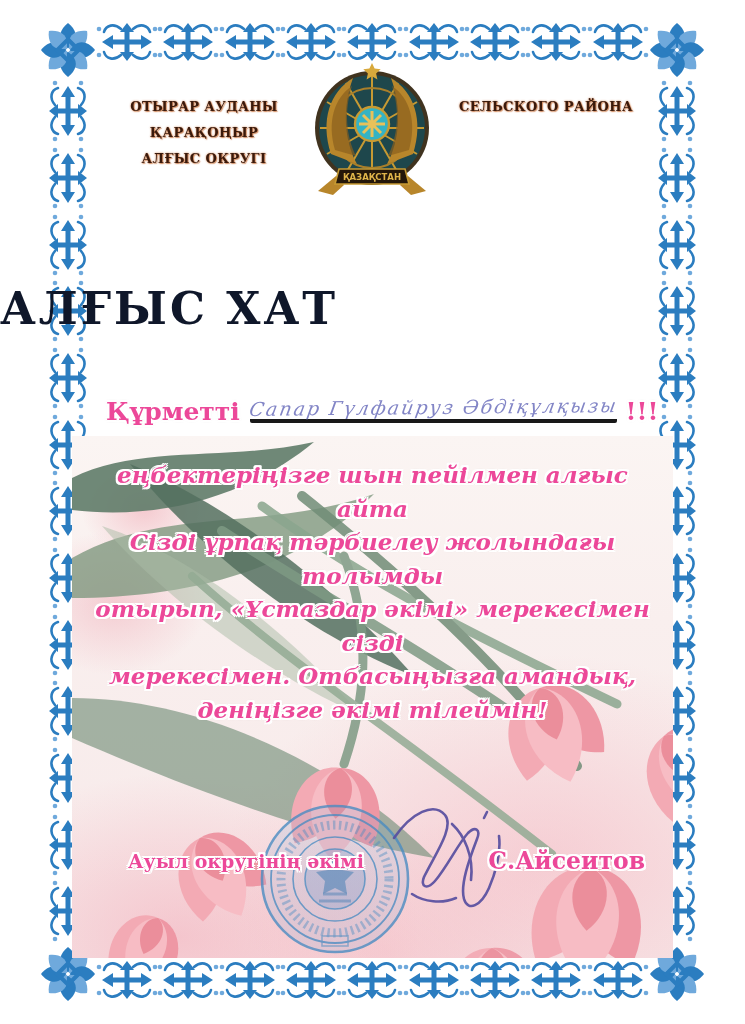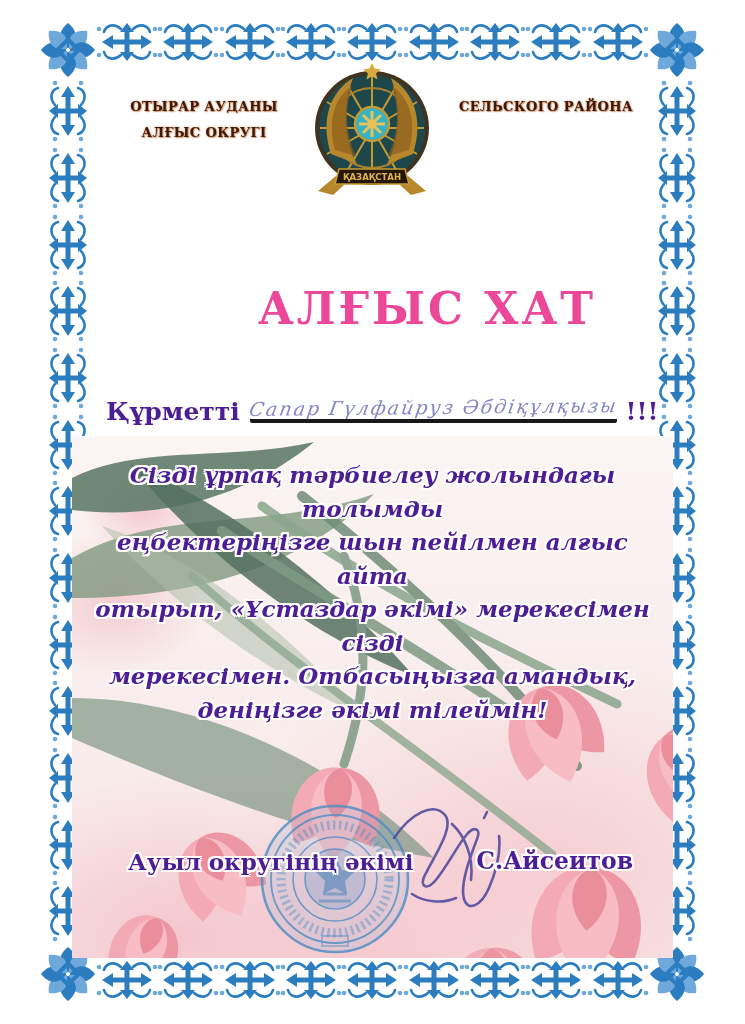--- a/index.html
+++ b/index.html
@@ -14,31 +14,31 @@
     width:232px;text-align:center;font-weight:bold;
     font-size:13px;line-height:26px;letter-spacing:.4px;
     color:#3a1a0c;
     text-shadow:0 0 2px rgba(201,115,62,.95),1px 1px 1px rgba(201,115,62,.7);
   }
   .org-left{left:88px;top:94px;}
   .org-right{left:420px;top:94px;width:252px;}
   .emblem{left:312px;top:58px;width:120px;height:145px;}
   
   .title{
-    left:0;top:283px;width:596px;text-align:right;
+    left:0;top:283px;width:596px;text-align:left;
     font-size:44px;font-weight:bold;letter-spacing:3px;
-    color:#ec4899;
+    color:#0f172a;
   }
   
   .salutation{
     left:106px;top:396px;width:540px;
     display:flex;align-items:flex-end;
   }
   .outlined{
-    color:#4c1d95;font-weight:bold;
+    color:#ec4899;font-weight:bold;
     text-shadow:
       -2px -2px 0 #fff,2px -2px 0 #fff,-2px 2px 0 #fff,2px 2px 0 #fff,
       0 -2px 0 #fff,0 2px 0 #fff,-2px 0 0 #fff,2px 0 0 #fff,
       0 0 3px rgba(0,0,0,.35);
   }
   .sal-label,.sal-bang{font-size:25px;line-height:30px;}
   .name-line{
     flex:1;margin:0 8px 4px 10px;border-bottom:4px solid #181818;
     border-radius:2px;text-align:center;padding-bottom:1px;
   }
@@ -64,22 +64,22 @@
   .body-text{
     left:82px;top:458px;width:581px;text-align:center;
     font-size:23px;line-height:33.5px;font-style:italic;font-weight:bold;
   }
   .body-text span{display:block;}
   
   .footer{
     left:72px;top:847px;width:601px;
     display:flex;justify-content:space-between;align-items:center;
   }
-  .footer .pos{margin-left:56px;font-size:23px;}
-  .footer .name{margin-right:40px;font-size:23.5px;}
+  .footer .pos{margin-left:56px;font-size:19px;}
+  .footer .name{margin-right:28px;font-size:23.5px;}
 </style>
 </head>
 <body>
 
 <div class="page">
 
   <svg class="abs" width="745" height="1024" viewBox="0 0 745 1024" style="left:0;top:0;">
     <defs>
       <g id="hu">
         <path fill="#2b7dc0" d="M0,-19 L7,-10 L2.5,-10 L2.5,-2.5 L14,-2.5 L14,-7 L25,0 L14,7 L14,2.5 L2.5,2.5 L2.5,10 L7,10 L0,19 L-7,10 L-2.5,10 L-2.5,2.5 L-14,2.5 L-14,7 L-25,0 L-14,-7 L-14,-2.5 L-2.5,-2.5 L-2.5,-10 L-7,-10 Z"></path>
@@ -155,20 +155,21 @@
       <use href="#hu" transform="translate(677,578) rotate(90)"></use>
     <use href="#hu" transform="translate(677,645) rotate(90)"></use>
       <use href="#hu" transform="translate(677,711) rotate(90)"></use>
     <use href="#hu" transform="translate(677,778) rotate(90)"></use>
       <use href="#hu" transform="translate(677,845) rotate(90)"></use>
     <use href="#hu" transform="translate(677,911) rotate(90)"></use>
   </svg>
 
   <div class="abs org-block org-left">
     <div>ОТЫРАР АУДАНЫ</div>
+    <div>ҚАРАҚОҢЫР</div>
     <div>АЛҒЫС ОКРУГІ</div>
   </div>
 
   <svg class="abs emblem" viewBox="0 0 120 145">
     <circle cx="60" cy="70" r="57" fill="#40331f"></circle>
     <circle cx="60" cy="70" r="53" fill="#1e474c"></circle>
     <g stroke="#c69a33" stroke-width="2">
       <line x1="60" y1="70" x2="112" y2="70"></line>
         <line x1="60" y1="70" x2="105" y2="96"></line>
       <line x1="60" y1="70" x2="86" y2="115"></line>
@@ -261,22 +262,22 @@
       <g fill="none" stroke="#584fa0" stroke-width="2.6" stroke-linecap="round" opacity=".92">
         <path d="M322,402 C340,376 362,366 373,379 C383,391 362,420 352,441 C348,451 355,454 363,445 C375,431 386,408 396,397 C403,390 409,393 405,403 C397,424 388,449 392,463 C396,476 409,470 417,452 C425,433 429,416 427,400"></path>
         <path d="M380,388 C392,399 402,420 399,444"></path>
         <path d="M340,458 C352,466 370,468 384,462"></path>
         <path d="M412,382 l3,-6"></path>
       </g>
     </svg>
   </div>
 
   <div class="abs body-text">
+    <span class="outlined">еңбектеріңізге шын пейілмен алғыс айта</span>
     <span class="outlined">Сізді ұрпақ тәрбиелеу жолындағы толымды</span>
-    <span class="outlined">еңбектеріңізге шын пейілмен алғыс айта</span>
     <span class="outlined">отырып, «Ұстаздар әкімі» мерекесімен сізді</span>
     <span class="outlined">мерекесімен. Отбасыңызға амандық,</span>
     <span class="outlined">деніңізге әкімі тілеймін!</span>
   </div>
 
   <div class="abs footer">
     <span class="pos outlined">Ауыл округінің әкімі</span>
     <span class="name outlined">С.Айсеитов</span>
   </div>
 

